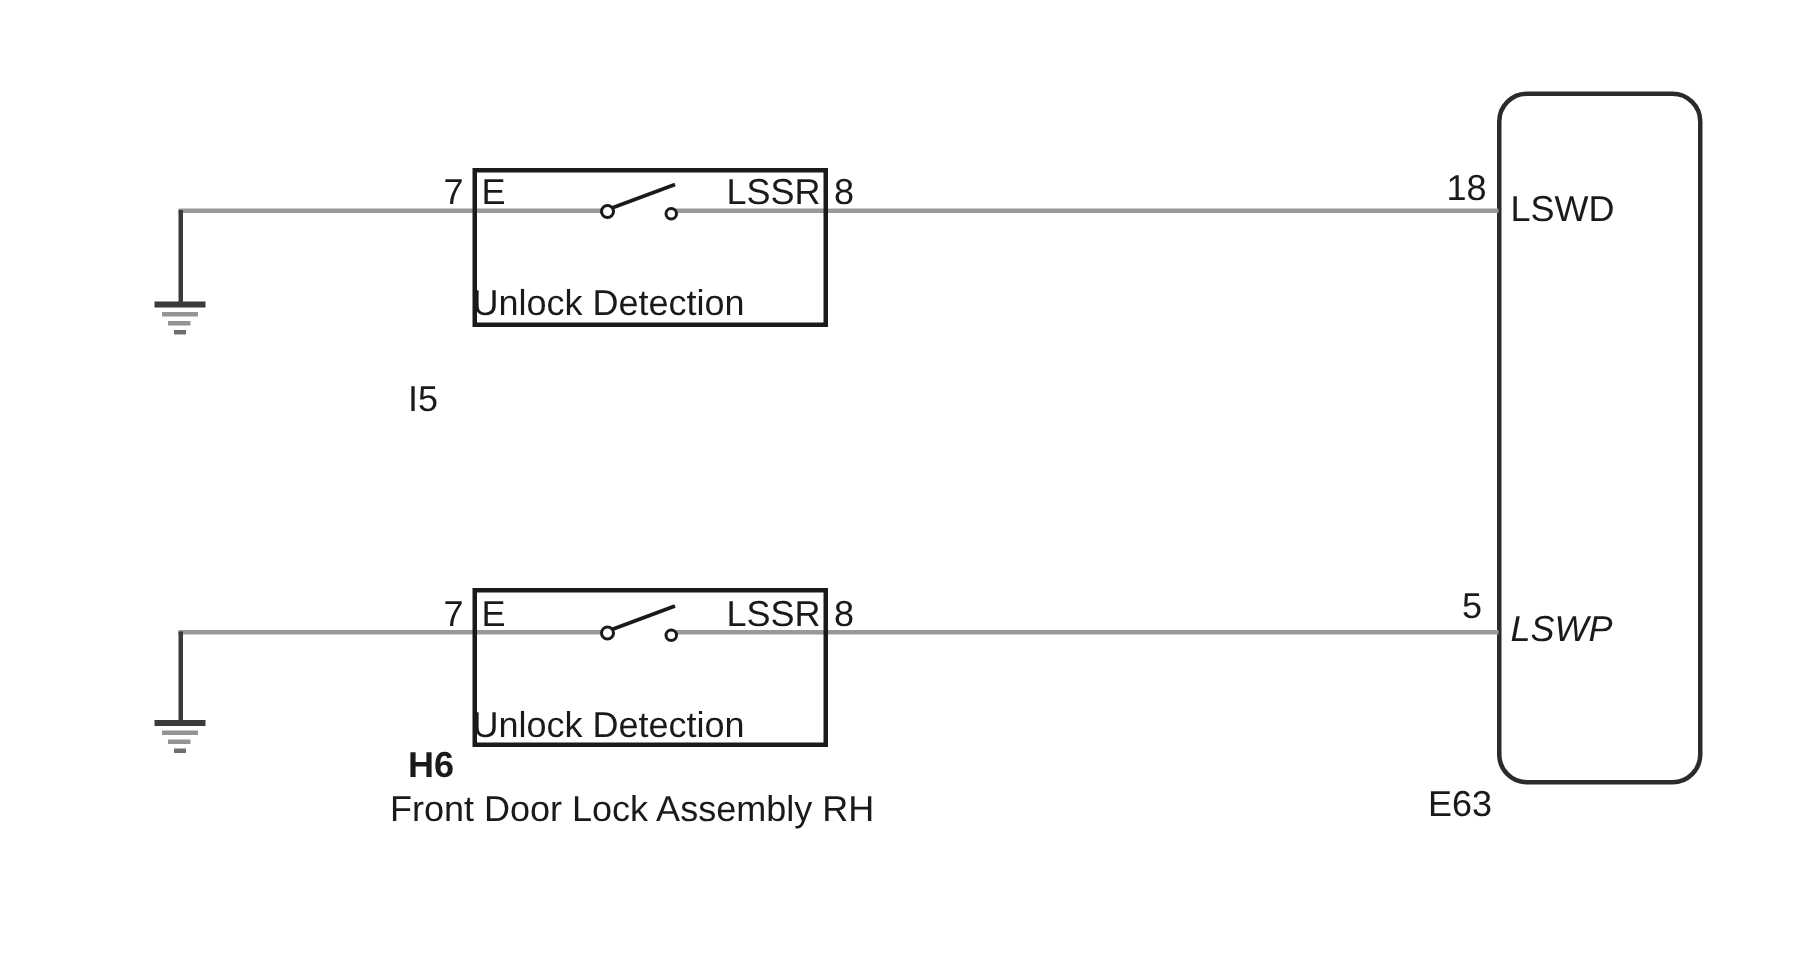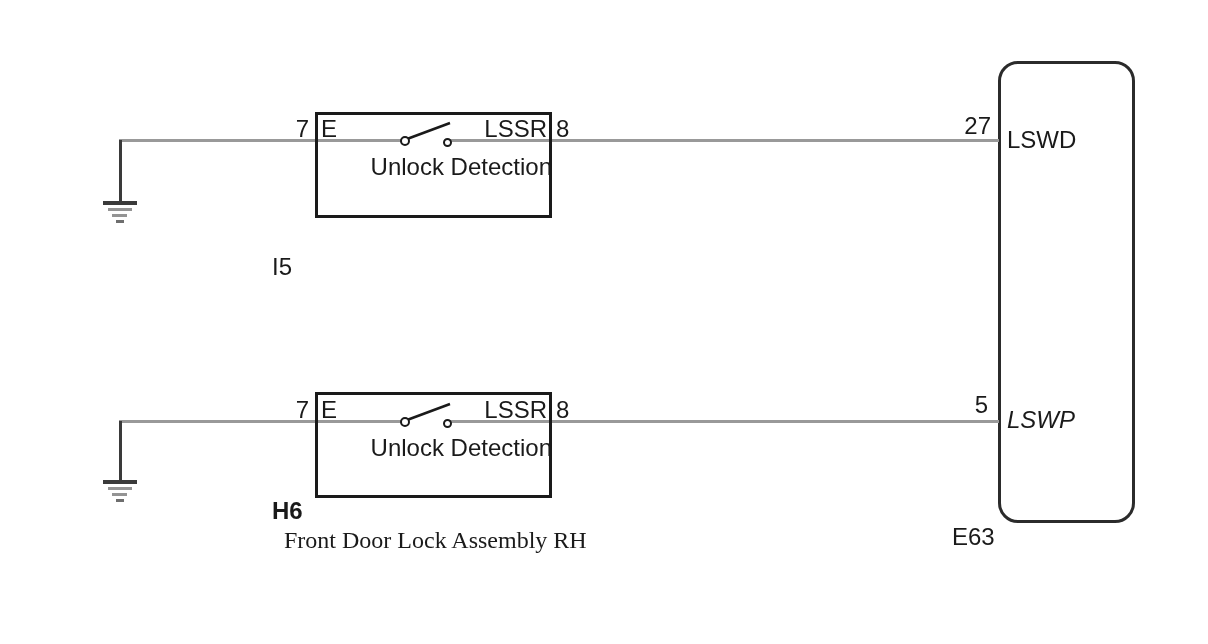--- a/index.html
+++ b/index.html
@@ -13,21 +13,21 @@
     overflow: hidden;
   }
   .txt {
     position: absolute;
     font-size: 24px;
     line-height: 26px;
     white-space: nowrap;
     color: #1a1a1a;
   }
   .txt-right { text-align: right; }
-  .txt-center { text-align: right; }
+  .txt-center { text-align: left; margin-top: 36px; }
   .wire {
     position: absolute;
     height: 3px;
     background: #999999;
     z-index: 1;
   }
   .switch-box {
     position: absolute;
     width: 237px;
     height: 106px;
@@ -134,23 +134,23 @@
     <div class="contact" style="left:400px; top:417px;"></div>
     <div class="contact" style="left:443px; top:419px; width:9px; height:9px;"></div>
   </div>
 
   <div class="txt txt-right label-z" style="left:259px; top:397px; width:50px;">7</div>
   <div class="txt label-z" style="left:321px; top:397px;">E</div>
   <div class="txt txt-right label-z" style="left:447px; top:397px; width:100px;">LSSR</div>
   <div class="txt label-z" style="left:556px; top:397px;">8</div>
   <div class="txt txt-center label-z" style="left:315px; top:435px; width:237px;">Unlock Detection</div>
   <div class="txt label-z" style="left:272px; top:498px;font-weight:bold;">H6</div>
-  <div class="txt label-z" style="left:284px; top:527px;font-family:Liberation Serif, serif;">Front Door Lock Assembly RH</div>
+  <div class="txt label-z" style="left:260px; top:527px;">Front Door Lock Assembly RH</div>
 
-  <div class="txt txt-right label-z" style="left:931px; top:113px; width:60px;">27</div>
+  <div class="txt txt-right label-z" style="left:931px; top:113px; width:60px;">18</div>
   <div class="txt label-z" style="left:1007px; top:127px;">LSWD</div>
 
   <div class="txt txt-right label-z" style="left:928px; top:392px; width:60px;">5</div>
   <div class="txt label-z" style="left:1007px; top:407px;font-style:italic;">LSWP</div>
 
   <div class="txt label-z" style="left:952px; top:524px;">E63</div>
 
 </div>
 
 </body></html>

